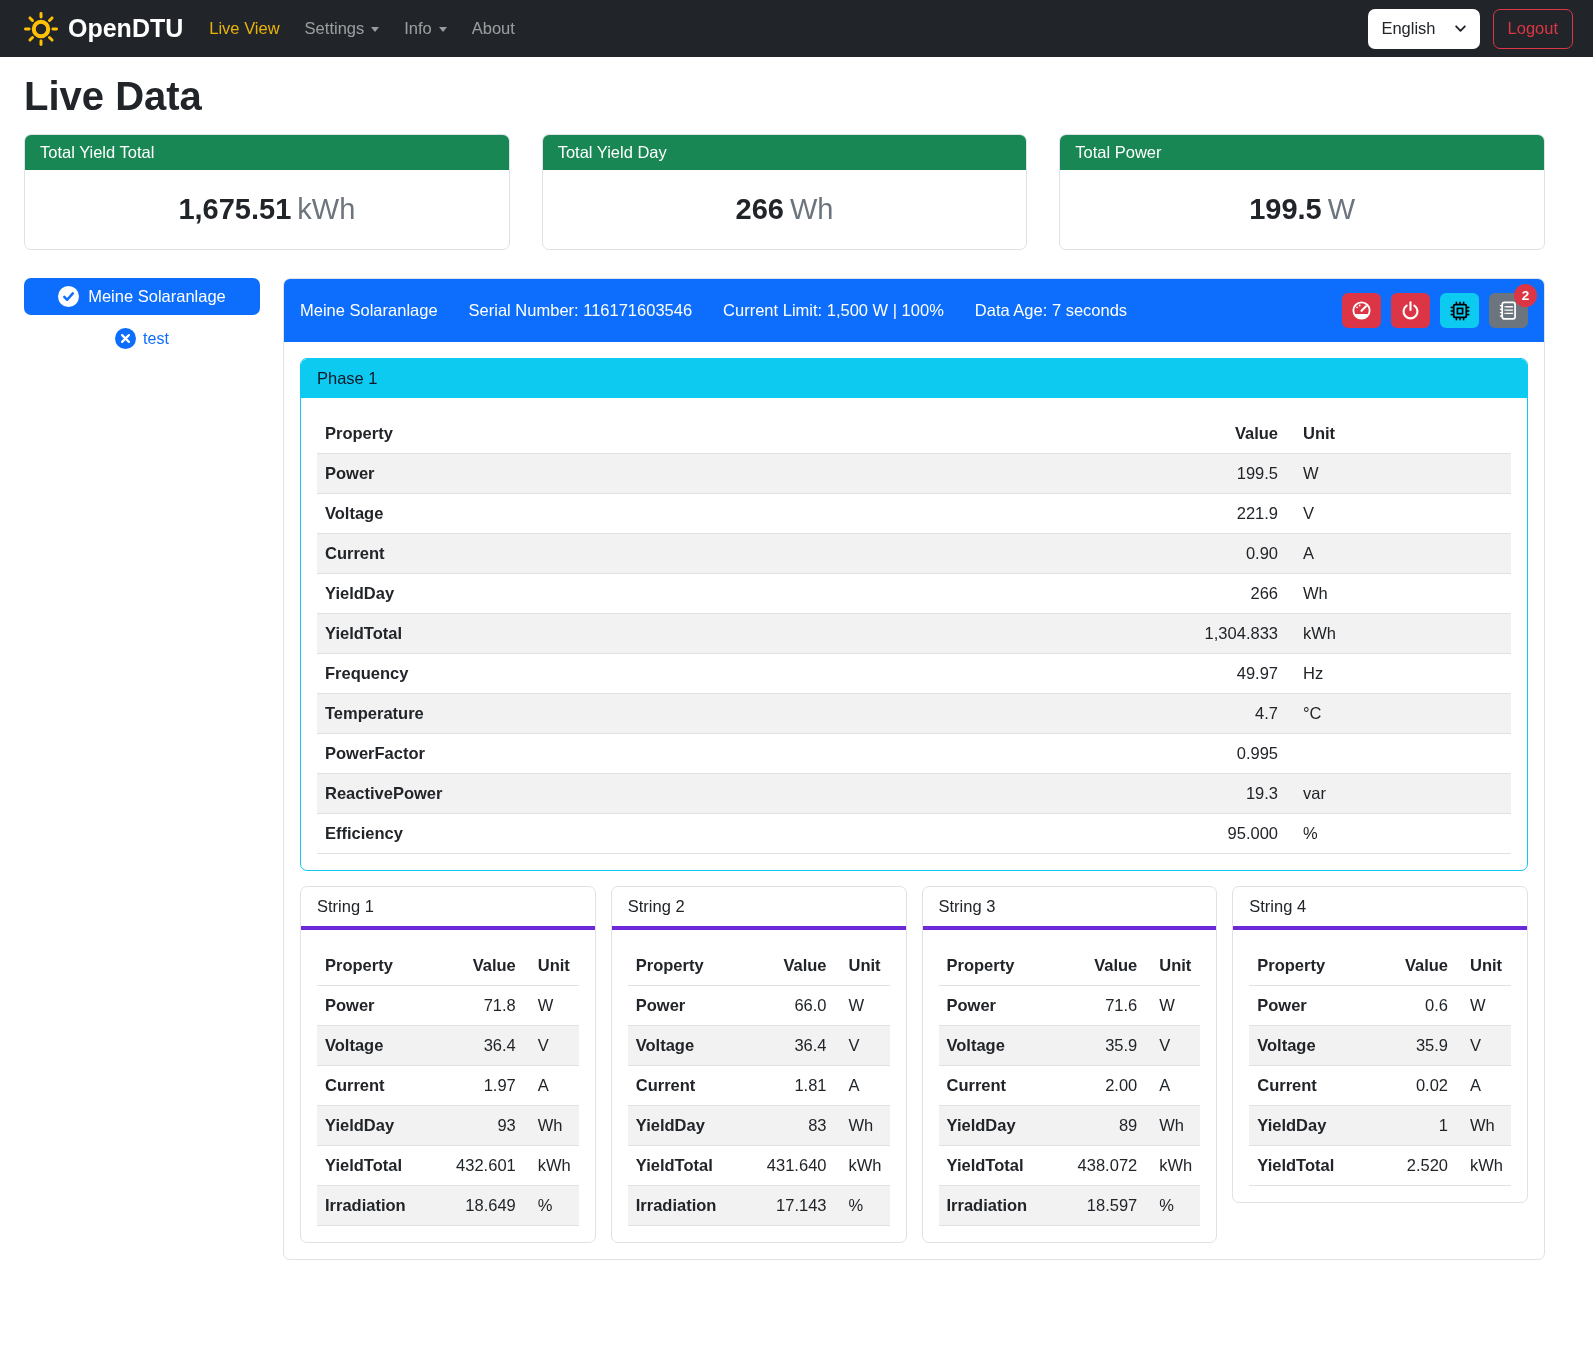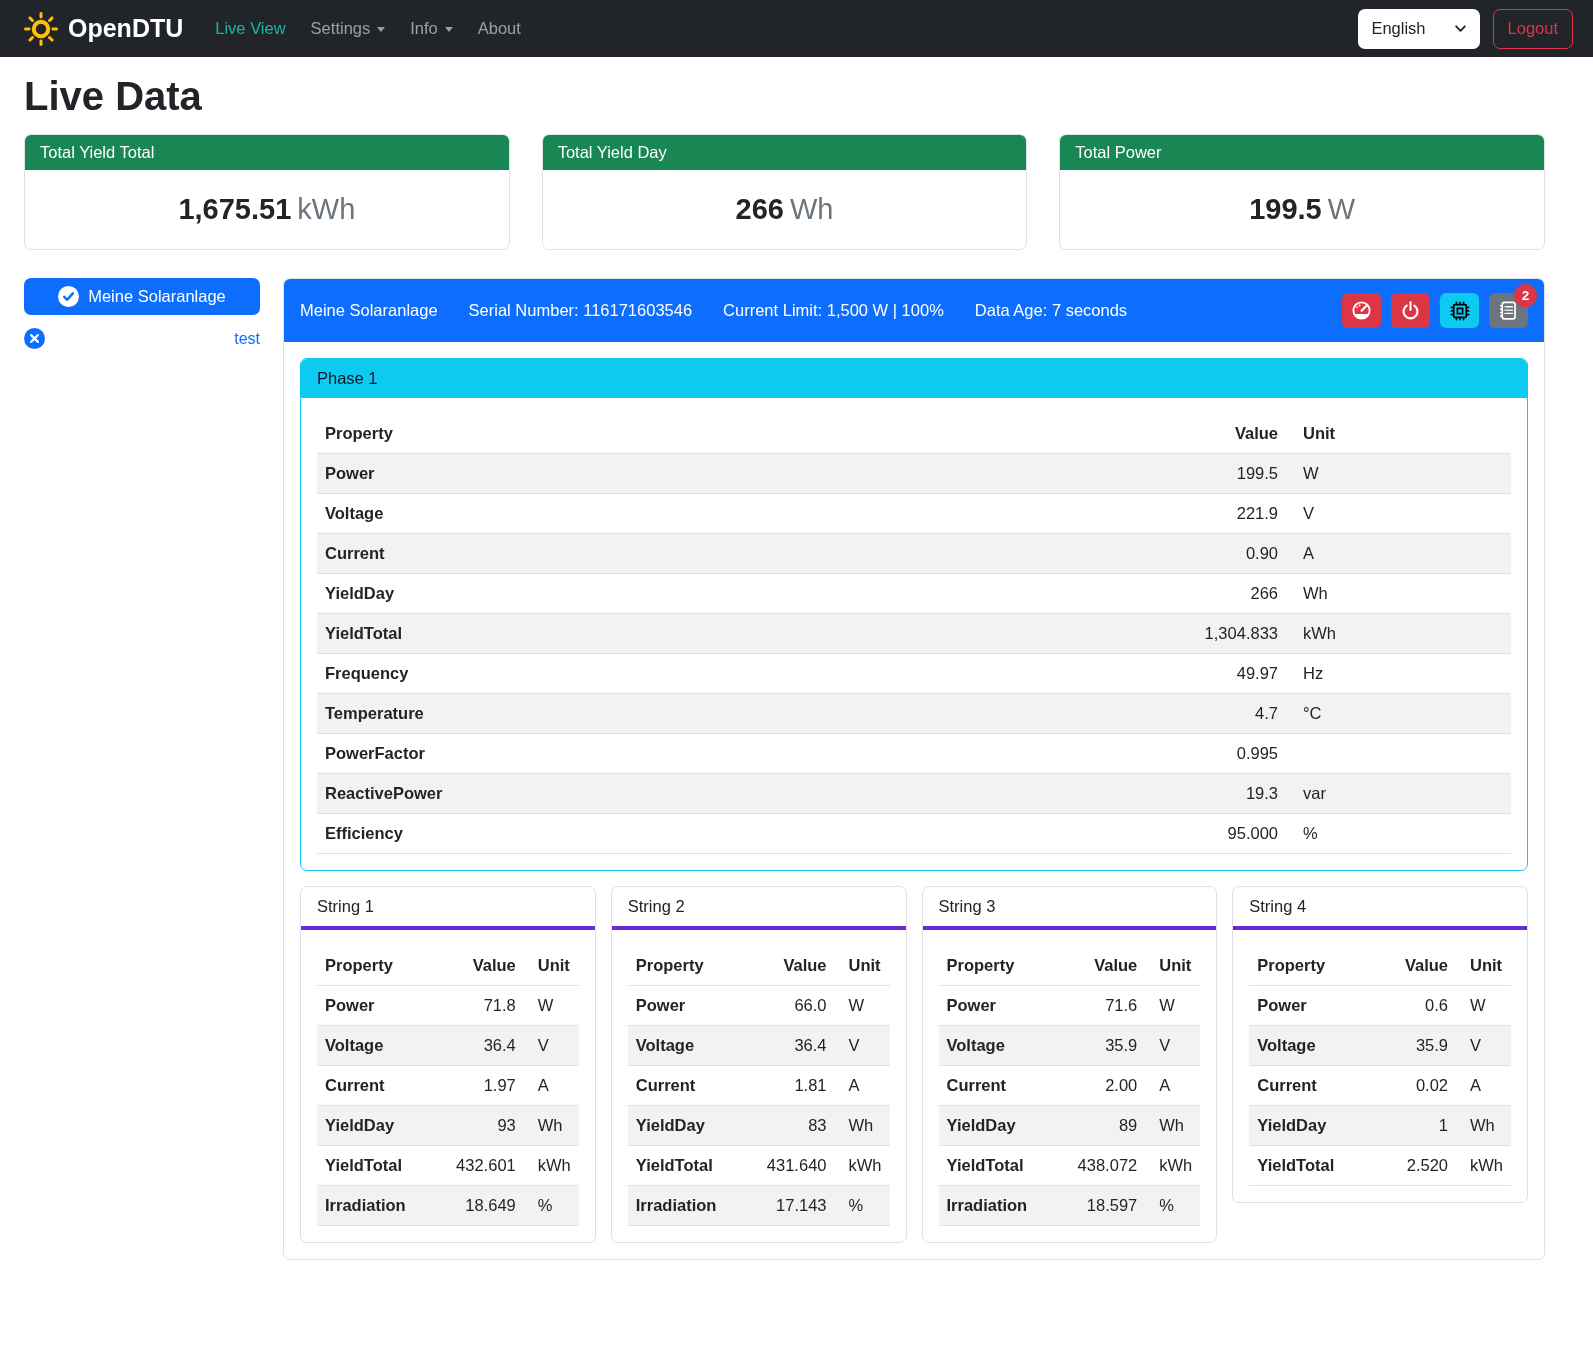--- a/index.html
+++ b/index.html
@@ -9,46 +9,46 @@
   }
   
   .navbar {
     height: 57px; background: #212529; display: flex; align-items: center;
     padding: 0 20px 0 24px;
   }
   .brand { display: flex; align-items: center; gap: 10px; color: #fff;
     font-size: 25px; font-weight: 700; text-decoration: none; margin-right: 26px; }
   .nav-link { color: rgba(255,255,255,.55); text-decoration: none; font-size: 16.5px;
     padding: 8px 0; margin-right: 25px; display: inline-flex; align-items: center; gap: 7px; cursor: pointer; }
-  .nav-link.active { color: #14b8a6; margin-left: 6px; }
+  .nav-link.active { color: #eab308; }
   .caret { width: 0; height: 0; border-left: 4.5px solid transparent;
     border-right: 4.5px solid transparent; border-top: 5px solid currentColor; margin-top: 2px; }
   .nav-right { margin-left: auto; display: flex; align-items: center; gap: 13px; }
   .lang-select { background: #fff; color: #212529; border-radius: 7px; height: 40px;
-    padding: 0 13px; display: flex; align-items: center; gap: 28px; font-size: 16.5px; cursor: pointer; }
+    padding: 0 13px; display: flex; align-items: center; gap: 18px; font-size: 16.5px; cursor: pointer; }
   .logout-btn { background: transparent; border: 1px solid #dc3545; color: #dc3545;
     border-radius: 7px; height: 40px; padding: 0 14px; font-size: 16.5px;
     font-family: inherit; cursor: pointer; }
   
   .container { margin: 0 24px; width: 1521px; }
   h1.page-title { font-size: 40px; font-weight: 700; margin: 17px 0 15px; letter-spacing: 0; }
   .summary-row { display: grid; grid-template-columns: repeat(3, 1fr); gap: 32px; }
   .card { background: #fff; border: 1px solid #dee2e6; border-radius: 7px; }
   .summary-header { background: #198754; color: #fff; padding: 8px 15px; font-size: 16.5px;
     border-radius: 6px 6px 0 0; }
   .summary-body { padding: 23px 16px; text-align: center; font-size: 29px; }
   .summary-value { font-weight: 700; color: #212529; }
   .summary-unit { color: #6c757d; margin-left: 6px; }
   
   .content-row { display: flex; gap: 23px; margin-top: 28px; align-items: flex-start; padding-bottom: 28px; }
   .sidebar { width: 236px; flex: none; }
   .inverter-select { width: 100%; background: #0d6efd; border: none; color: #fff;
     border-radius: 7px; padding: 8px 10px; font-size: 16.5px; font-family: inherit;
     display: flex; align-items: center; justify-content: center; gap: 9px; cursor: pointer; }
-  .inverter-alt { margin-top: 13px; display: flex; align-items: center; justify-content: space-between;
+  .inverter-alt { margin-top: 13px; display: flex; align-items: center; justify-content: center;
     gap: 7px; color: #0d6efd; font-size: 16px; cursor: pointer; }
   
   .inverter-card { flex: 1; border: 1px solid #dee2e6; border-radius: 7px; }
   .inverter-header { background: #0d6efd; color: #fff; border-radius: 6px 6px 0 0;
     display: flex; align-items: center; padding: 14px 16px; gap: 31px; font-size: 16.5px; }
   .header-actions { margin-left: auto; display: flex; gap: 10px; }
   .icon-btn { width: 39px; height: 35px; border: none; border-radius: 6px; position: relative;
     display: flex; align-items: center; justify-content: center; cursor: pointer; padding: 0; }
   .btn-danger { background: #dc3545; }
   .btn-info { background: #0dcaf0; }

